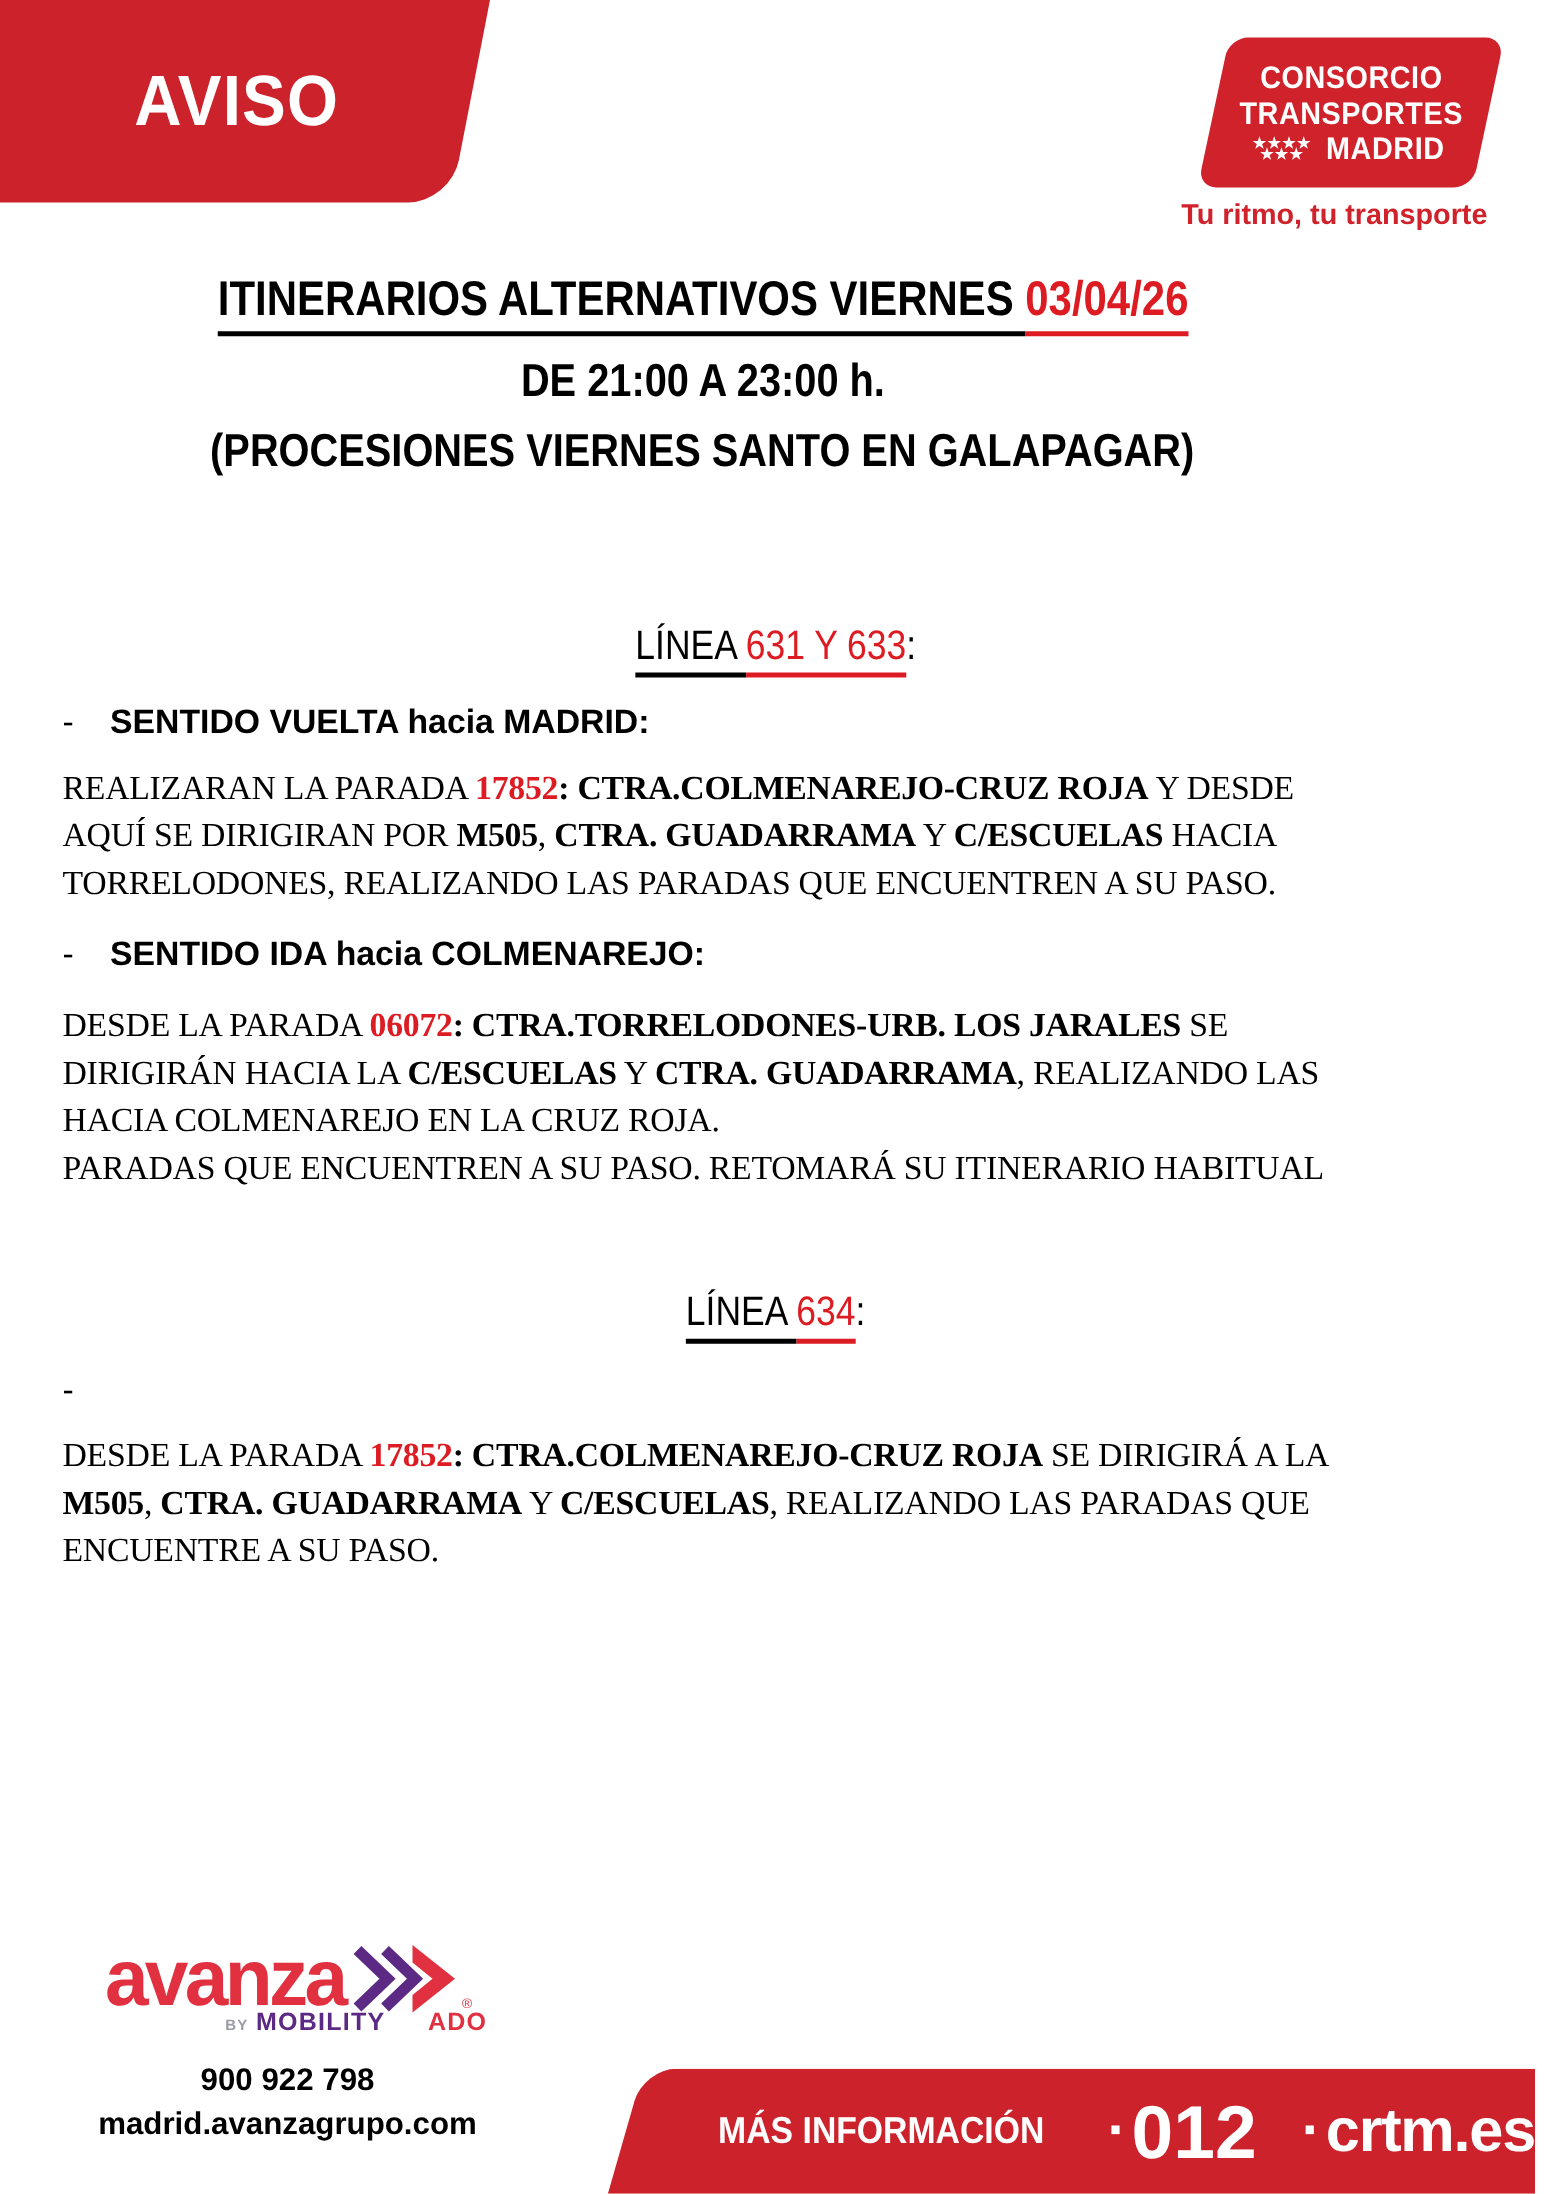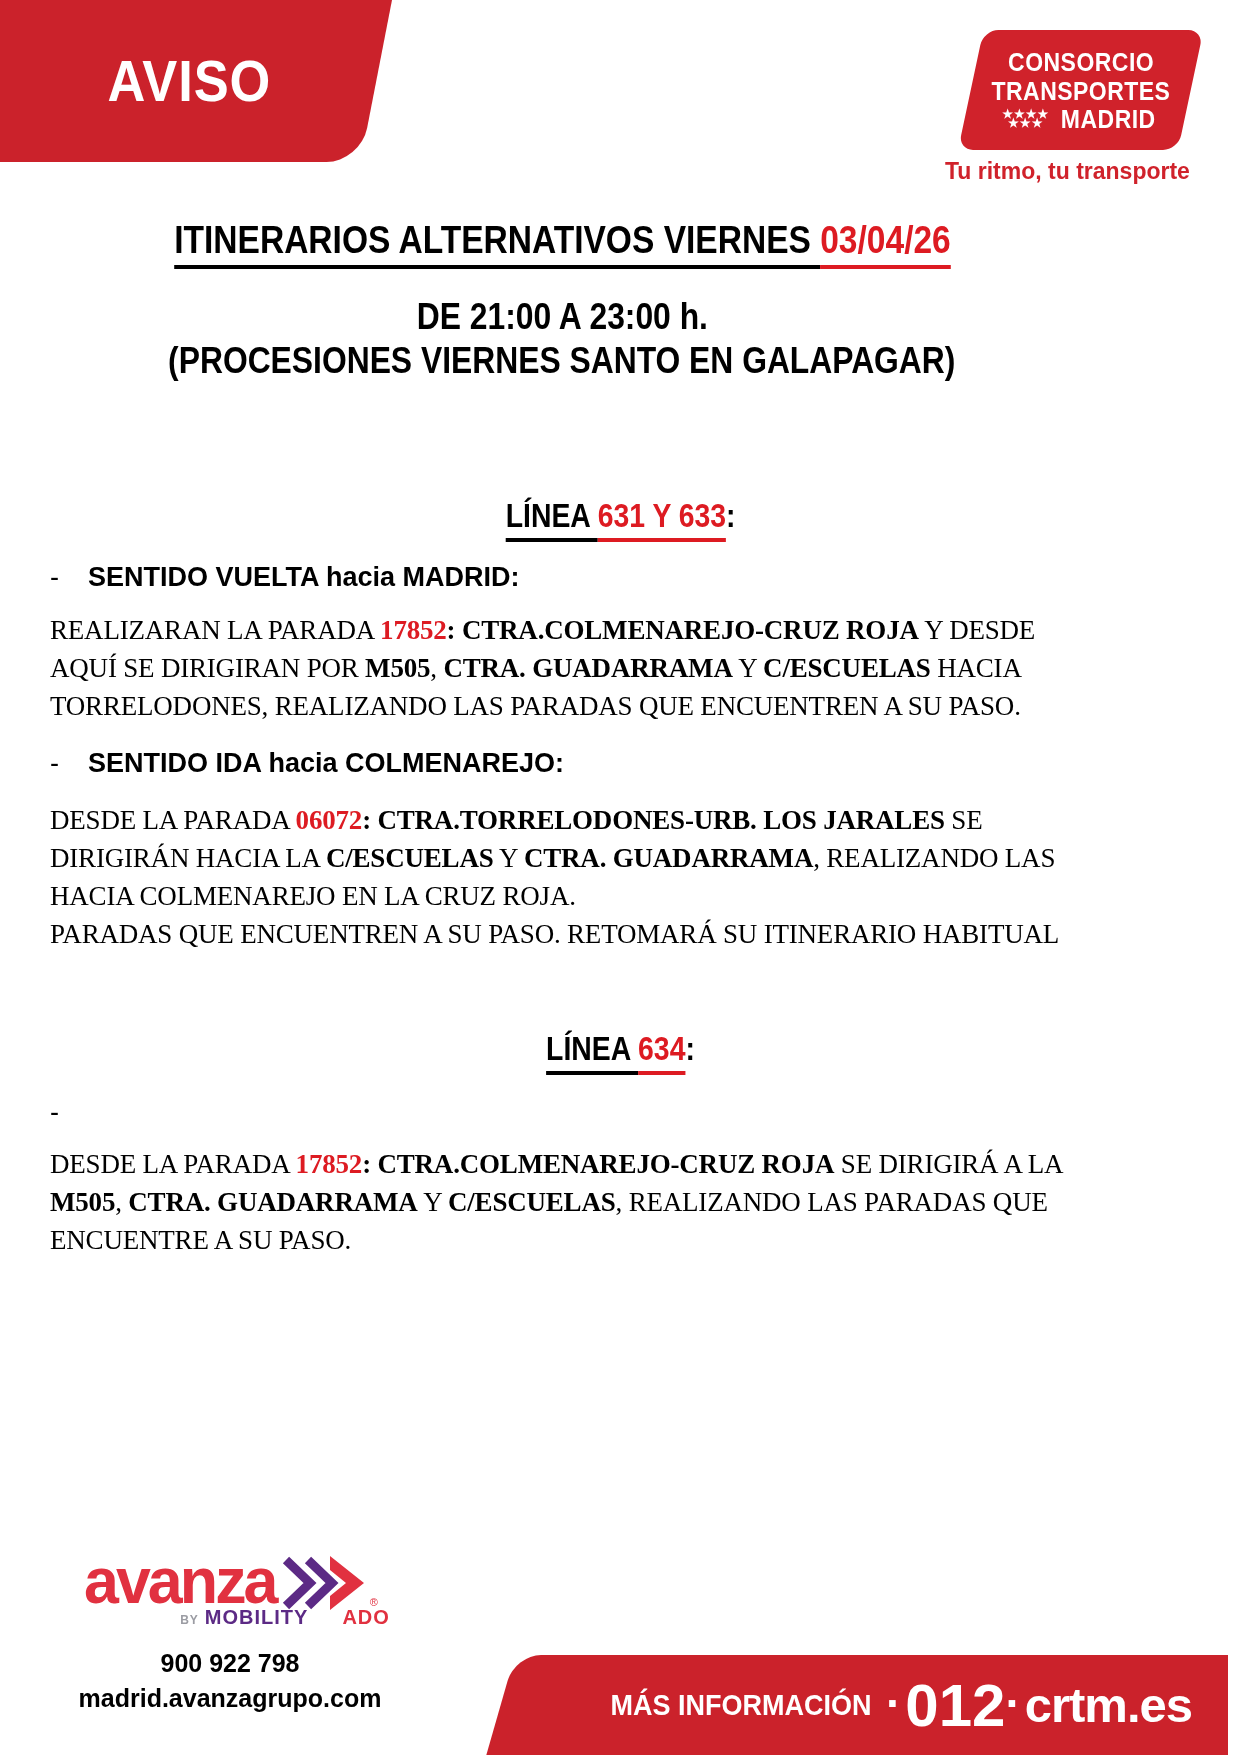--- a/index.html
+++ b/index.html
@@ -46,26 +46,26 @@
   .ctm-row3{display:flex;align-items:center;gap:7px;line-height:26px;}
   .stars{display:flex;flex-direction:column;align-items:center;font-size:12px;line-height:9px;letter-spacing:1px;}
   .ctm-tagline{
     position:absolute;left:945px;top:158px;width:260px;text-align:left;
     color:var(--logo-red);font-weight:700;font-size:23px;
   }
   
   .title-line{position:absolute;left:0;width:1124px;text-align:center;font-weight:700;}
   .condensed{display:inline-block;transform:scaleX(.86);white-space:nowrap;}
   .t1{top:218px;font-size:39px;}
-  .t2{top:296px;font-size:37px;}
+  .t2{top:284px;font-size:37px;}
   .t3{top:340px;font-size:37px;}
   .u-black{border-bottom:4px solid #000;padding-bottom:4px;}
   .u-red{color:var(--accent-red);border-bottom:4px solid var(--accent-red);padding-bottom:4px;}
   
-  .sec-heading{position:absolute;left:0;width:1241px;text-align:center;font-weight:700;font-size:33px;}
+  .sec-heading{position:absolute;left:0;width:1241px;text-align:center;font-weight:400;font-size:33px;}
   .h1pos{top:497px;}
   .h2pos{top:1030px;}
   
   .bullet{
     position:absolute;left:50px;width:1140px;display:flex;
     font-weight:700;font-size:27px;
   }
   .bullet .marker{width:38px;font-weight:400;}
   .b1pos{top:562px;}
   .b2pos{top:748px;}
@@ -95,22 +95,22 @@
   .website{margin-top:6px;font-weight:700;font-size:25px;}
   
   .info-bar-clip{position:absolute;left:480px;top:1655px;width:748px;height:100px;overflow:hidden;}
   .info-bar{
     position:absolute;left:35px;top:0;width:780px;height:120px;
     background:var(--banner-red);
     transform:skewX(-16deg);transform-origin:top left;
     border-radius:26px 0 0 0;
   }
   .info-content{
-    position:absolute;inset:0;display:flex;align-items:center;justify-content:center;
-    color:#fff;padding-left:80px;
+    position:absolute;inset:0;display:flex;align-items:center;justify-content:space-between;
+    gap:26px;color:#fff;padding-left:80px;
   }
   .info-label{font-weight:700;font-size:30px;display:inline-block;transform:scaleX(.9);white-space:nowrap;}
   .info-item{display:flex;align-items:center;gap:4px;}
   .dot{font-weight:700;font-size:46px;line-height:0;position:relative;top:-2px;}
   .info-phone{font-weight:700;font-size:60px;letter-spacing:0;}
   .info-site{font-weight:700;font-size:49px;letter-spacing:-1px;}
 </style>
 </head>
 <body>
 

